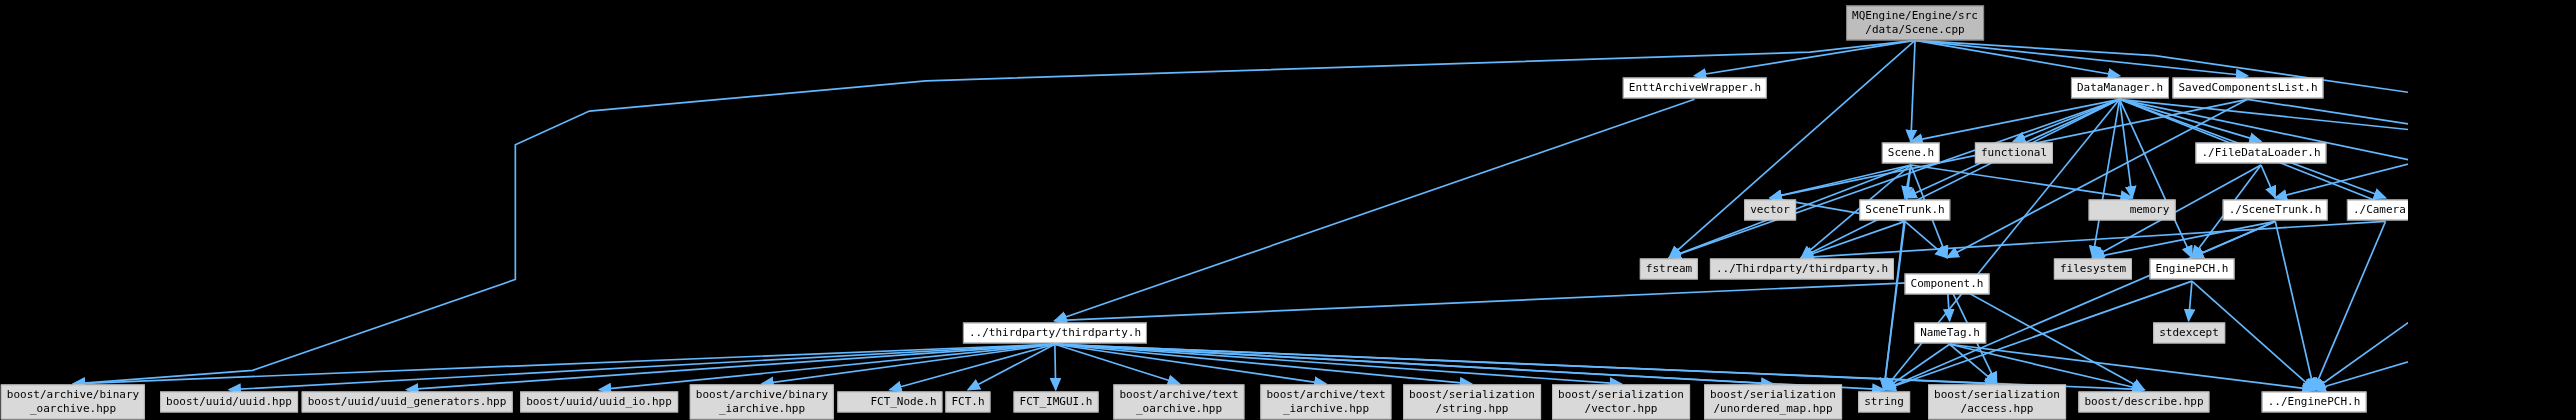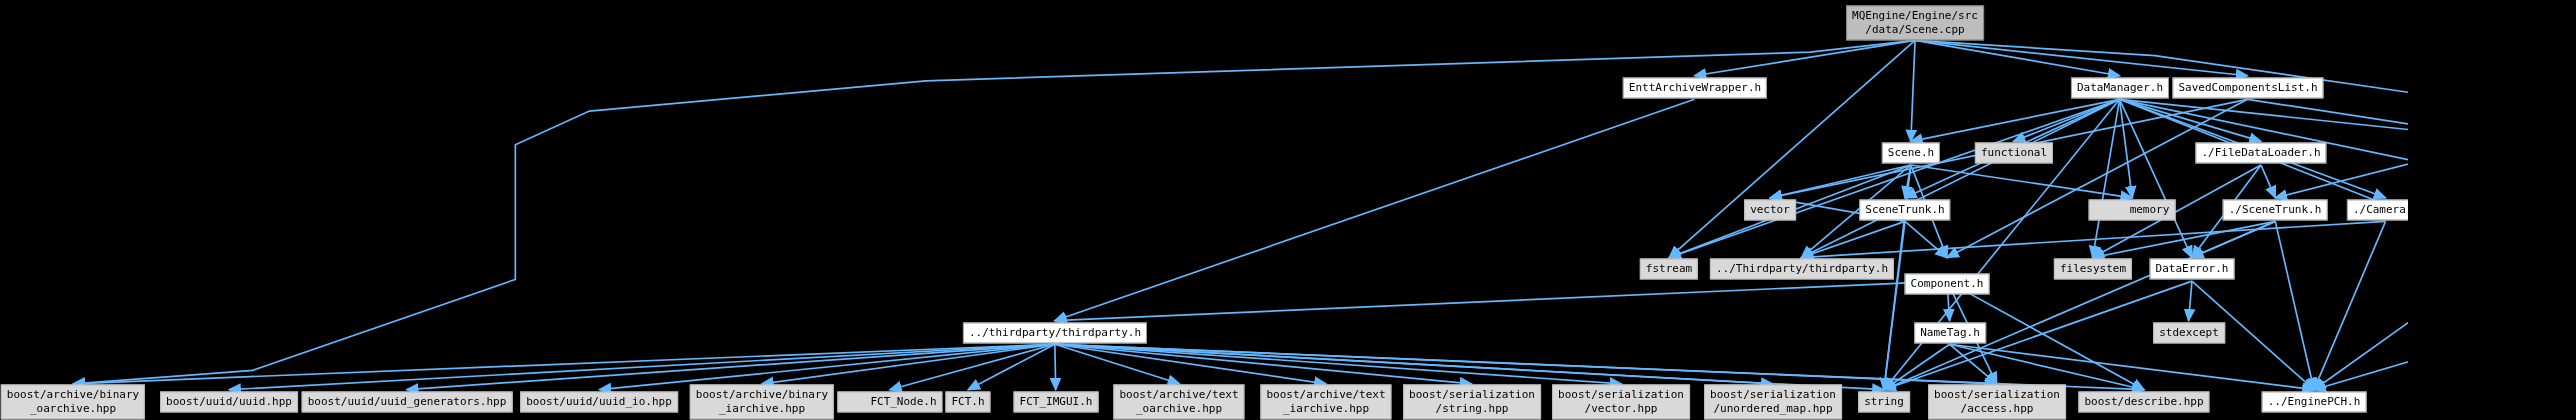--- a/index.html
+++ b/index.html
@@ -110,21 +110,21 @@
       <div class="node gray" style="left: 2522px; top: 153px; margin-left: 22px;">unordered_map</div>
       <div class="node gray" style="left: 1770px; top: 210px;">vector</div>
       <div class="node white" style="left: 1905px; top: 210px;">SceneTrunk.h</div>
       <div class="node gray" style="left: 2132px; top: 210px; padding-left: 40px;">memory</div>
       <div class="node white" style="left: 2275px; top: 210px;">./SceneTrunk.h</div>
       <div class="node white" style="left: 2386px; top: 210px;">./Camera.h</div>
       <div class="node gray" style="left: 1669px; top: 269px;">fstream</div>
       <div class="node gray" style="left: 1802px; top: 269px;">../Thirdparty/thirdparty.h</div>
       <div class="node white" style="left: 1947px; top: 284px;">Component.h</div>
       <div class="node gray" style="left: 2093px; top: 269px;">filesystem</div>
-      <div class="node white" style="left: 2192px; top: 269px;">DataError.h</div>
+      <div class="node white" style="left: 2192px; top: 269px;">EnginePCH.h</div>
       <div class="node white" style="left: 1055px; top: 333px;">../thirdparty/thirdparty.h</div>
       <div class="node white" style="left: 1950px; top: 333px;">NameTag.h</div>
       <div class="node gray" style="left: 2189px; top: 333px;">stdexcept</div>
       <div class="node gray" style="left: 73px; top: 402px;">boost/archive/binary
 _oarchive.hpp</div>
       <div class="node gray" style="left: 229px; top: 402px;">boost/uuid/uuid.hpp</div>
       <div class="node gray" style="left: 407px; top: 402px;">boost/uuid/uuid_generators.hpp</div>
       <div class="node gray" style="left: 599px; top: 402px;">boost/uuid/uuid_io.hpp</div>
       <div class="node gray" style="left: 762px; top: 402px;">boost/archive/binary
 _iarchive.hpp</div>

